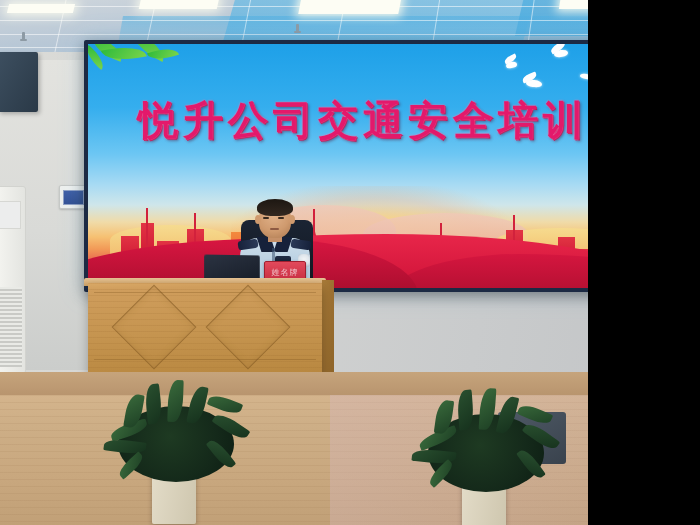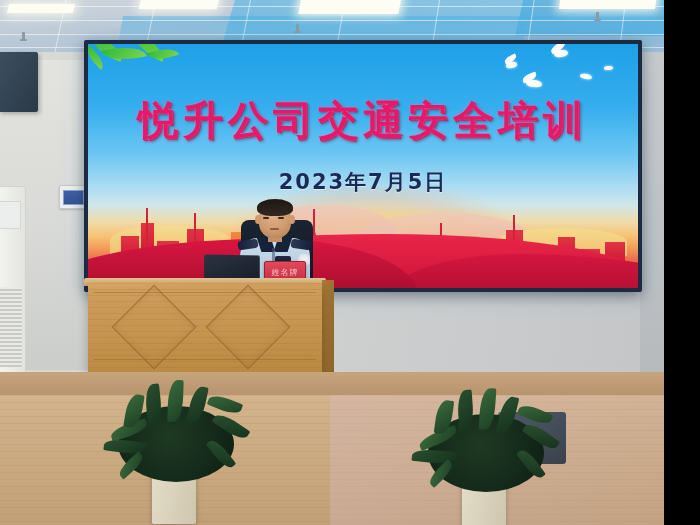--- a/index.html
+++ b/index.html
@@ -1,16 +1,16 @@
 <!DOCTYPE html>
 <html><head>
 <meta charset="utf-8">
 <style>
   html,body{margin:0;padding:0;background:#000;}
-  #scene{position:relative;width:664px;height:525px;overflow:hidden;
+  #scene{position:relative;width:588px;height:525px;overflow:hidden;
          font-family:"Liberation Sans", sans-serif;background:#ec4899;}
 
   
   .wall{position:absolute;left:0;top:0;width:700px;height:372px;
         background:linear-gradient(100deg,#dcdcd8 0%,#d2d3d2 35%,#c9cbcc 70%,#c2c4c6 100%);}
   .wall-right{position:absolute;left:640px;top:28px;width:60px;height:345px;
         background:linear-gradient(180deg,#c9cbcd 0%,#bfc2c5 60%,#b6babd 100%);}
   .wall-left{position:absolute;left:0;top:60px;width:88px;height:310px;
         background:linear-gradient(180deg,#e3e3df 0%,#d9dad7 55%,#cbcdcb 100%);}
 
@@ -266,21 +266,20 @@
       <div class="bld" style="left:85.5%;width:3%;height:50%;"></div>
       <div class="bld" style="left:89%;width:4%;height:30%;"></div>
       <div class="bld" style="left:94%;width:3.6%;height:42%;"></div>
     </div>
 
     <div class="dune-far"></div>
     <div class="dune-right"></div>
     <div class="dune-near"></div>
 
     <div class="led-title">悦升公司交通安全培训</div>
-    <div class="led-date">2023年7月5日</div>
   </div>
 
   <div class="person">
     <div class="chairback"></div>
     <div class="torso"></div>
     <div class="shoulder-l"></div>
     <div class="shoulder-r"></div>
     <div class="collar-l"></div>
     <div class="collar-r"></div>
     <div class="placket"></div>

